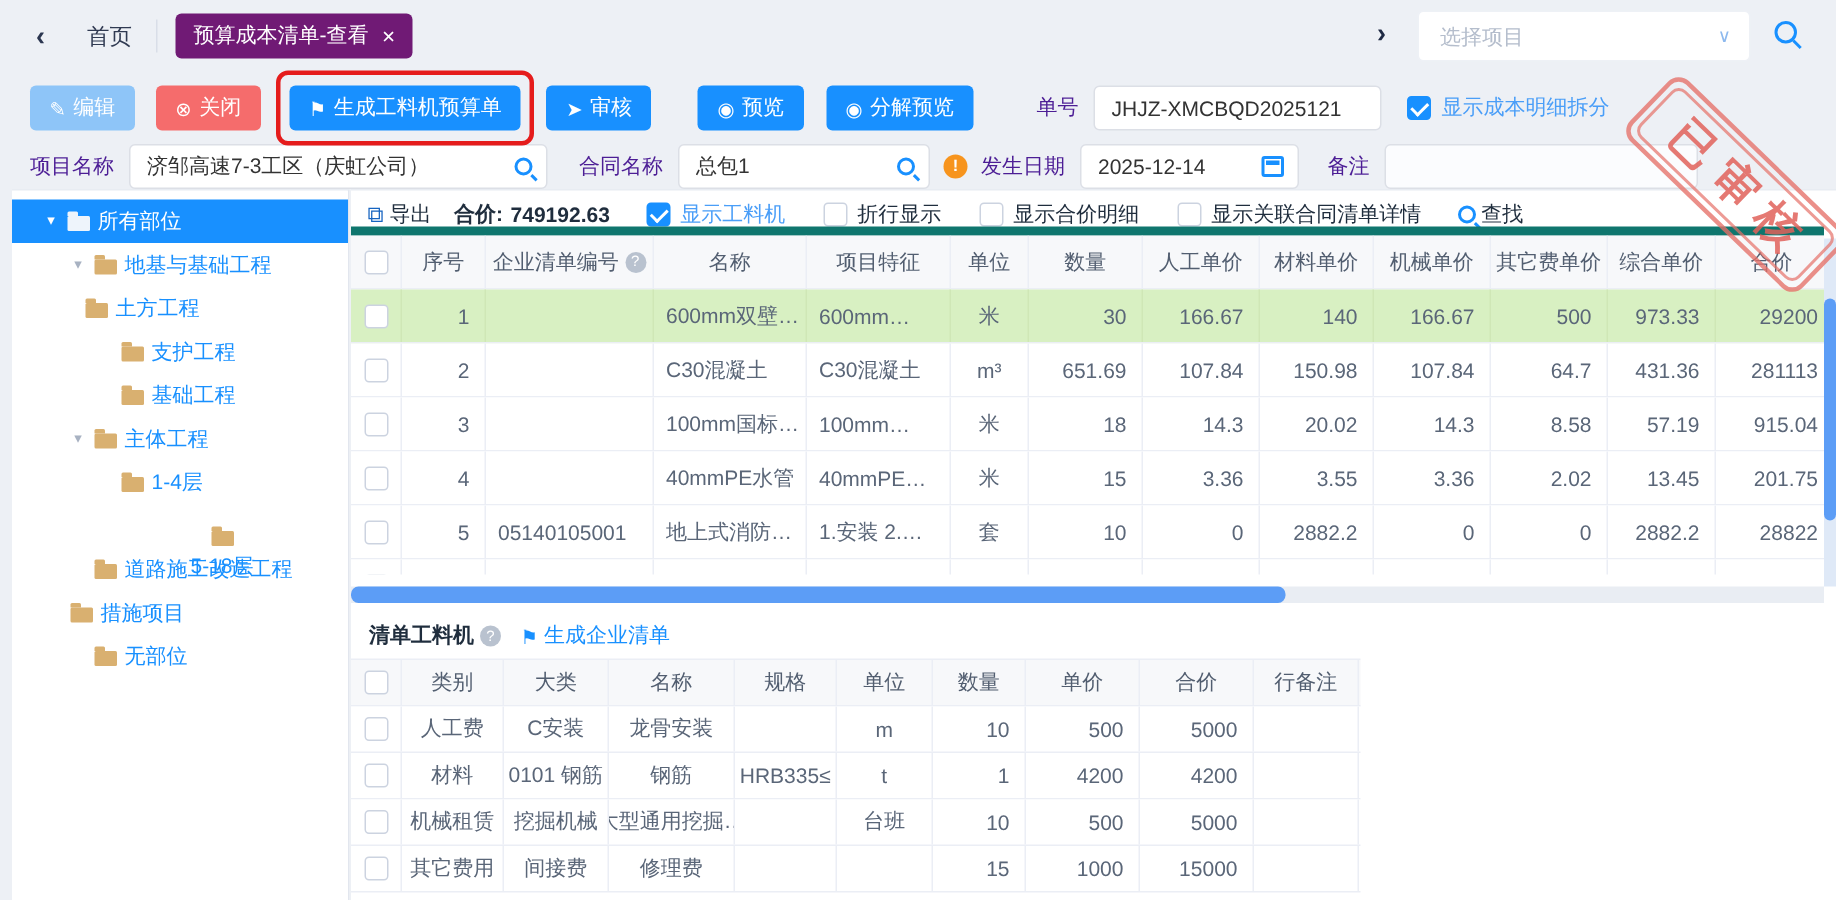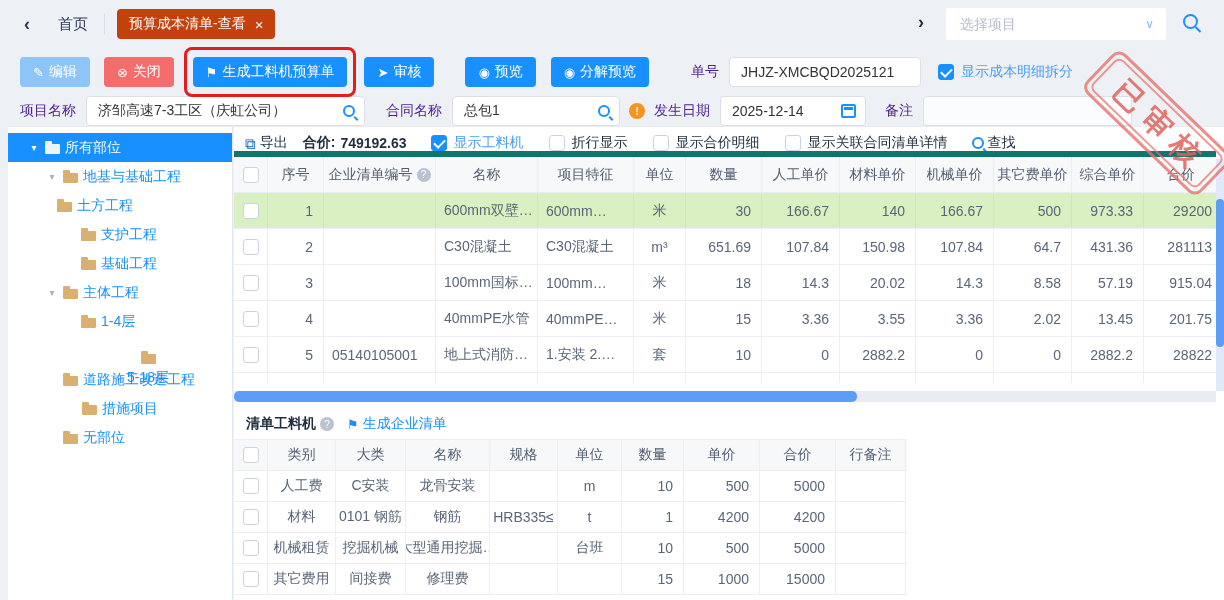--- a/index.html
+++ b/index.html
@@ -7,21 +7,21 @@
   body{
     width:1224px;height:600px;overflow:hidden;position:relative;
     background:#edf0f5;color:#303a52;
     font-family:"Liberation Sans","DejaVu Sans",sans-serif;font-size:14px;
   }
   
   .topbar{position:absolute;top:0;left:0;right:0;height:48px;display:flex;align-items:center;}
   .back-ico{margin-left:24px;font-size:18px;font-weight:bold;color:#2b3650;cursor:pointer;line-height:1;}
   .home{margin-left:28px;font-size:15px;color:#303a52;cursor:pointer;}
   .tb-divider{width:1px;height:22px;background:#d9dee8;margin-left:16px;}
-  .tab{margin-left:12px;height:30px;background:#c2410c;color:#fff;border-radius:4px;
+  .tab{margin-left:12px;height:30px;background:#701a75;color:#fff;border-radius:4px;
        display:flex;align-items:center;padding:0 12px;gap:9px;font-size:14px;cursor:pointer;}
   .tab-close{font-size:15px;line-height:1;cursor:pointer;}
   .collapse-ico{position:absolute;left:918px;top:13px;font-size:18px;font-weight:bold;color:#1f2a44;cursor:pointer;line-height:1;}
   .proj-select{position:absolute;left:945px;top:7px;width:222px;height:34px;background:#fff;
        border:1px solid #eef1f6;border-radius:4px;display:flex;align-items:center;padding:0 12px;}
   .proj-select input{border:none;outline:none;flex:1;font-size:14px;color:#333;background:transparent;font-family:inherit;}
   .proj-select input::placeholder{color:#b4bdcc;}
   .chev-down{color:#8db9ee;font-size:12px;}
   .search-top{position:absolute;left:1183px;top:14px;}
   
@@ -257,21 +257,21 @@
     <div class="tree-item" style="padding-left: 56px; flex-direction: column;">
       <span class="caret hidden">▾</span>
       <span class="folder"></span>
       <span>5-18层</span>
     </div>
     <div class="tree-item" style="padding-left: 38px;">
       <span class="caret hidden">▾</span>
       <span class="folder"></span>
       <span>道路施工改造工程</span>
     </div>
-    <div class="tree-item" style="padding-left: 38px; margin-left: 19px;">
+    <div class="tree-item" style="padding-left: 22px;">
       <span class="caret hidden">▾</span>
       <span class="folder"></span>
       <span>措施项目</span>
     </div>
     <div class="tree-item" style="padding-left: 38px;">
       <span class="caret hidden">▾</span>
       <span class="folder"></span>
       <span>无部位</span>
     </div>
   </div>

